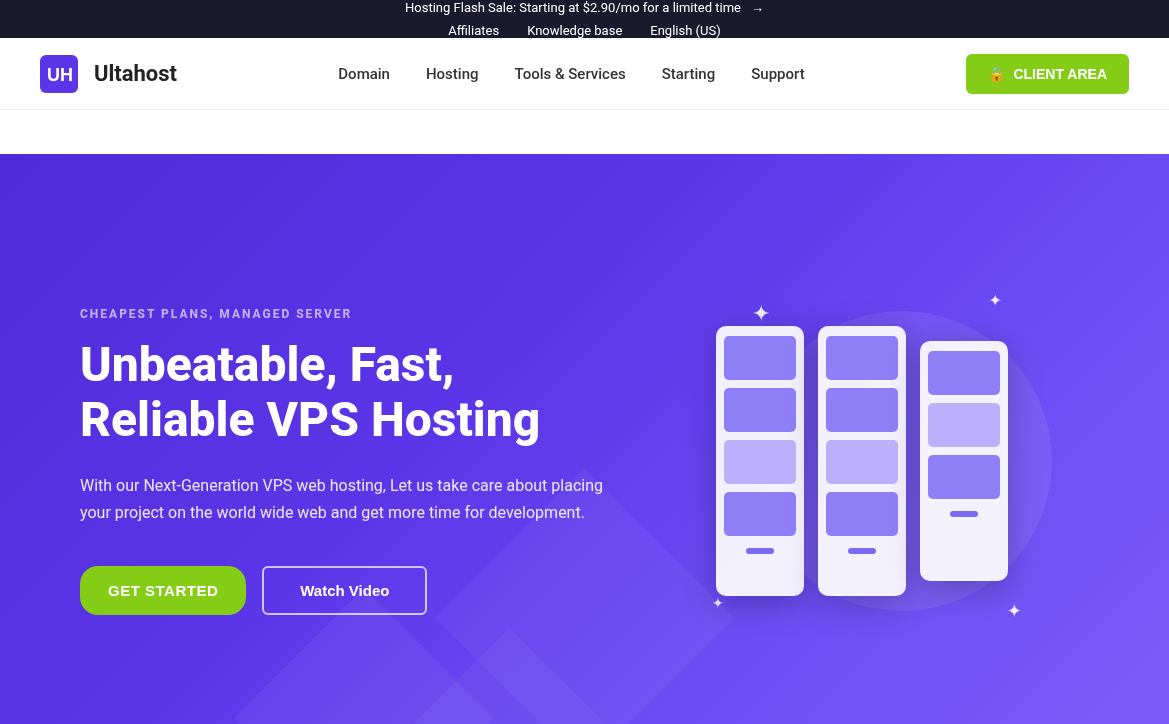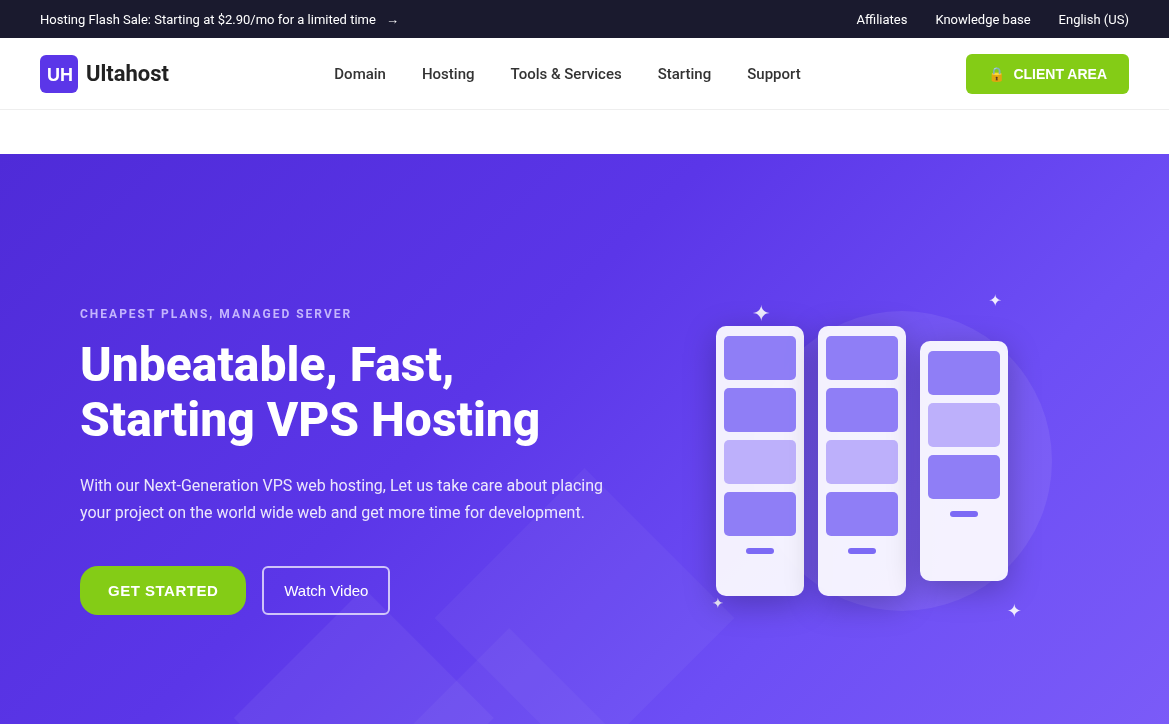--- a/index.html
+++ b/index.html
@@ -8,20 +8,21 @@
     
     .top-banner {
       background: #1a1a2e;
       color: #fff;
       display: flex;
       justify-content: space-between;
       align-items: center;
       padding: 0 40px;
       height: 38px;
       font-size: 13px;
+      flex-direction: column;
     }
     .top-banner-left { display: flex; align-items: center; gap: 6px; }
     .top-banner-right { display: flex; align-items: center; gap: 28px; }
     .top-banner-right a {
       color: #fff;
       text-decoration: none;
       font-size: 13px;
       cursor: pointer;
     }
     .banner-arrow { margin-left: 4px; }
@@ -32,21 +33,21 @@
       display: flex;
       align-items: center;
       justify-content: space-between;
       padding: 0 40px;
       height: 72px;
       border-bottom: 1px solid #eee;
     }
     .nav-logo {
       display: flex;
       align-items: center;
-      gap: 8px;
+      gap: 16px;
       font-size: 22px;
       font-weight: 700;
       color: #222;
       text-decoration: none;
     }
     .logo-icon {
       width: 38px;
       height: 38px;
     }
     .nav-links {
@@ -155,24 +156,24 @@
       font-size: 15px;
       font-weight: 700;
       cursor: pointer;
       text-transform: uppercase;
       letter-spacing: 0.5px;
     }
     .btn-watch-video {
       background: transparent;
       color: #fff;
       border: 2px solid rgba(255,255,255,0.7);
-      padding: 14px 20px;
+      padding: 14px 36px;
       border-radius: 6px;
       font-size: 15px;
-      font-weight: 400;
+      font-weight: 700;
       cursor: pointer;
     }
 
     
     .hero-illustration {
       flex: 0 0 45%;
       display: flex;
       justify-content: center;
       align-items: center;
       position: relative;
@@ -284,21 +285,21 @@
     <span>CLIENT AREA</span>
   </button>
 </nav>
 
 <section class="hero">
   <div class="hero-bg-shape"></div>
   <div class="hero-bg-shape2"></div>
 
   <div class="hero-content">
     <p class="hero-tagline">CHEAPEST PLANS, MANAGED SERVER</p>
-    <h1 class="hero-title">Unbeatable, Fast, Starting VPS Hosting</h1>
+    <h1 class="hero-title">Unbeatable, Fast, Reliable VPS Hosting</h1>
     <p class="hero-description">With our Next-Generation VPS web hosting, Let us take care about placing your project on the world wide web and get more time for development.</p>
     <div class="hero-buttons">
       <button class="btn-get-started">GET STARTED</button>
       <button class="btn-watch-video">Watch Video</button>
     </div>
   </div>
 
   <div class="hero-illustration">
     <div class="servers-container">
       <div class="circle-bg"></div>

